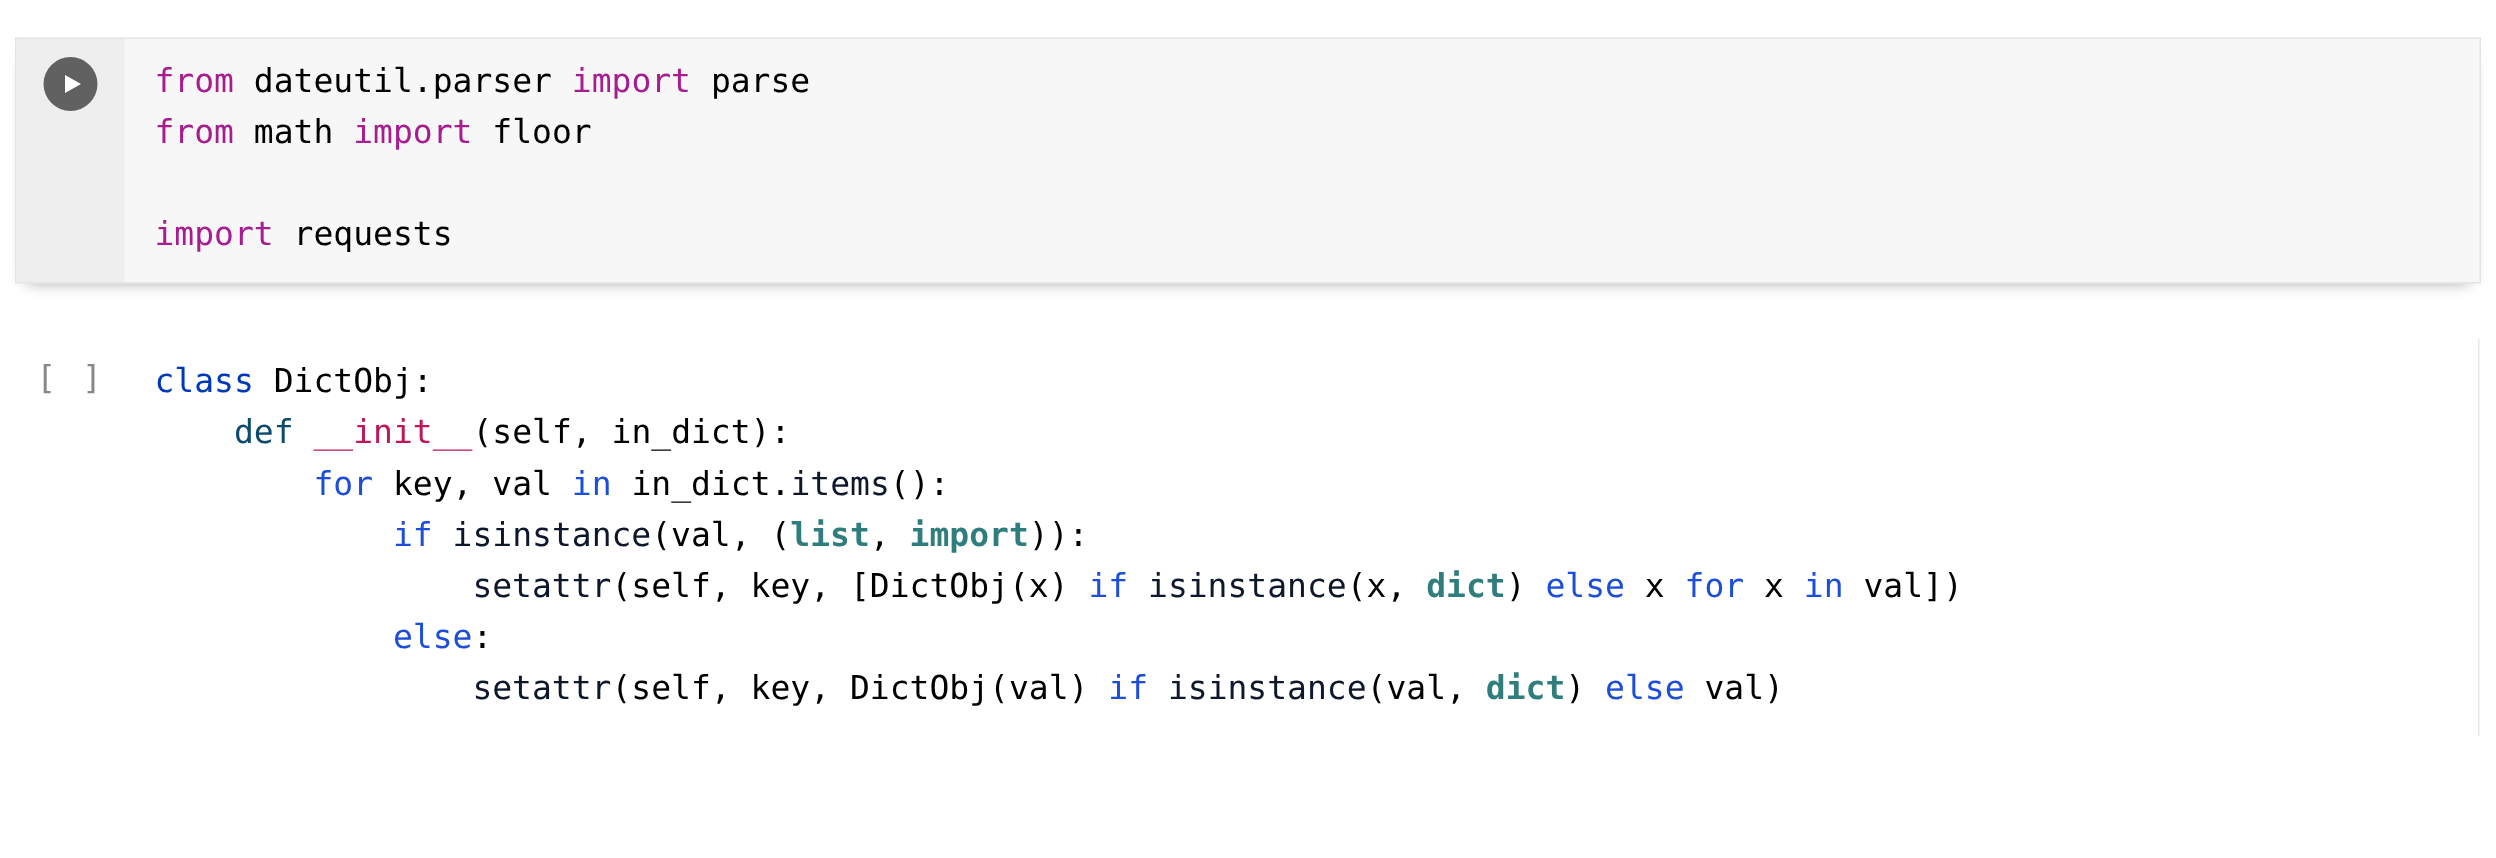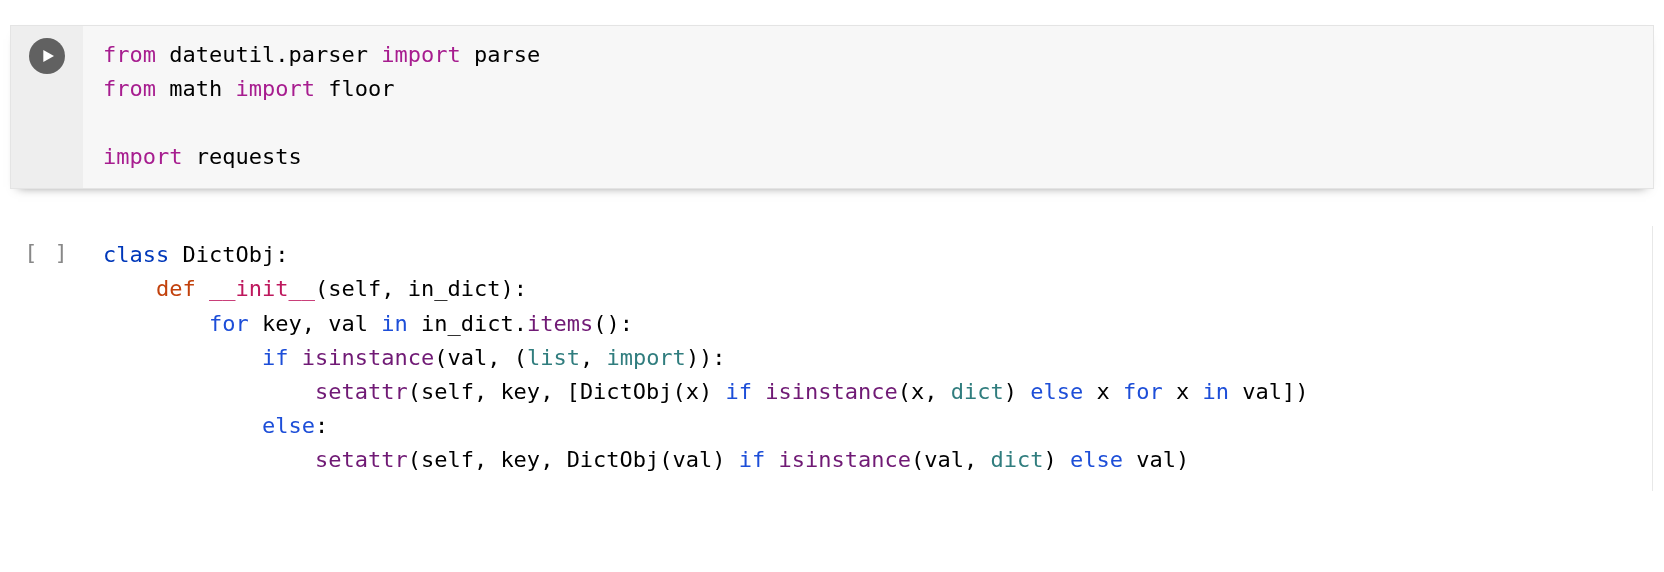--- a/index.html
+++ b/index.html
@@ -58,25 +58,25 @@
   }
   .code {
     flex: 1 1 auto;
     padding: 12px 16px 14px 20px;
     white-space: pre;
     color: #000;
     overflow: hidden;
   }
   .kw-import { color: #a71d8f; }
   .kw-class  { color: #0038ba; text-align: right; }
-  .kw-def    { color: #c2410c; }
+  .kw-def    { color: #0c4a6e; }
   .kw-flow   { color: #1d4ed8; }
-  .name-func { color: #701a75; }
+  .name-func { color: #0f172a; }
   .name-dunder { color: #be185d; }
-  .name-builtin { color: #307d7e; }
+  .name-builtin { color: #307d7e; font-weight: bold; }
   .name-param { color: #000; }
   .name-plain { color: #000; }
   .punct { color: #000; }
   .codeMargin { border-right: 1px solid #e8e8e8; }
 </style>
 </head>
 <body>
 
 <div class="notebook">
 

